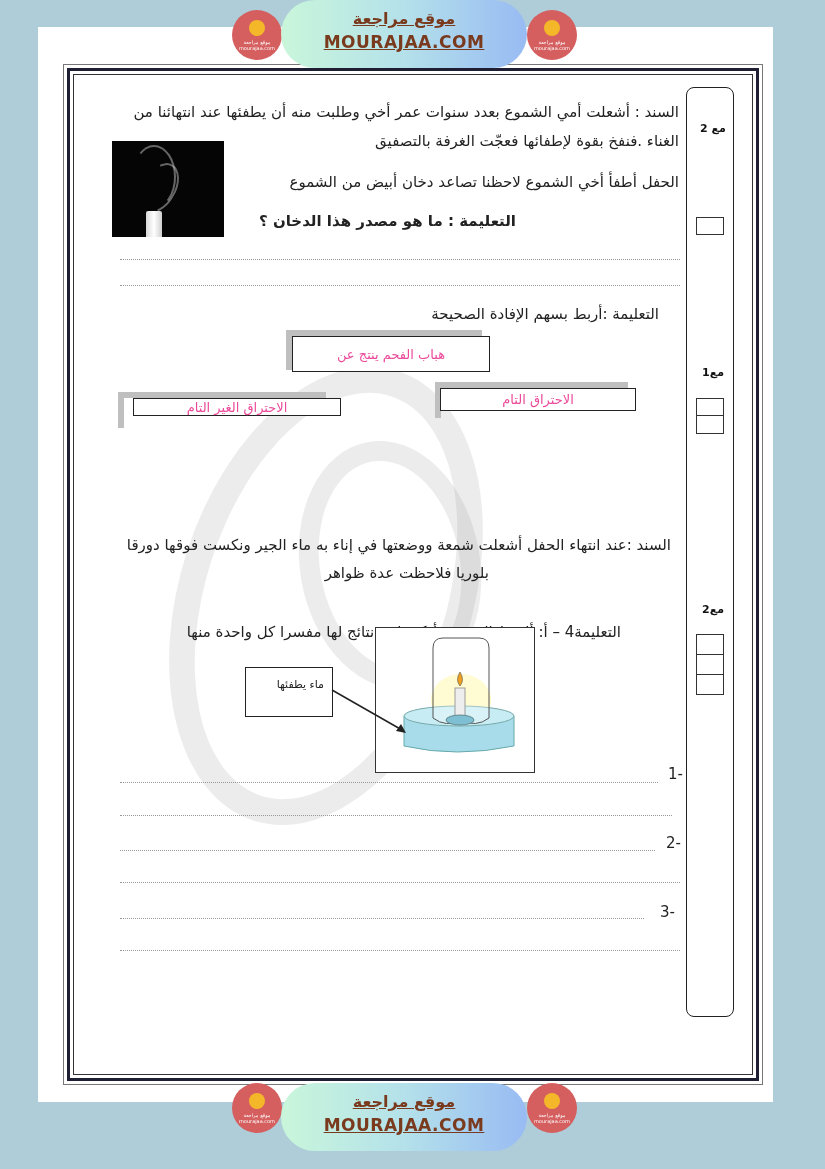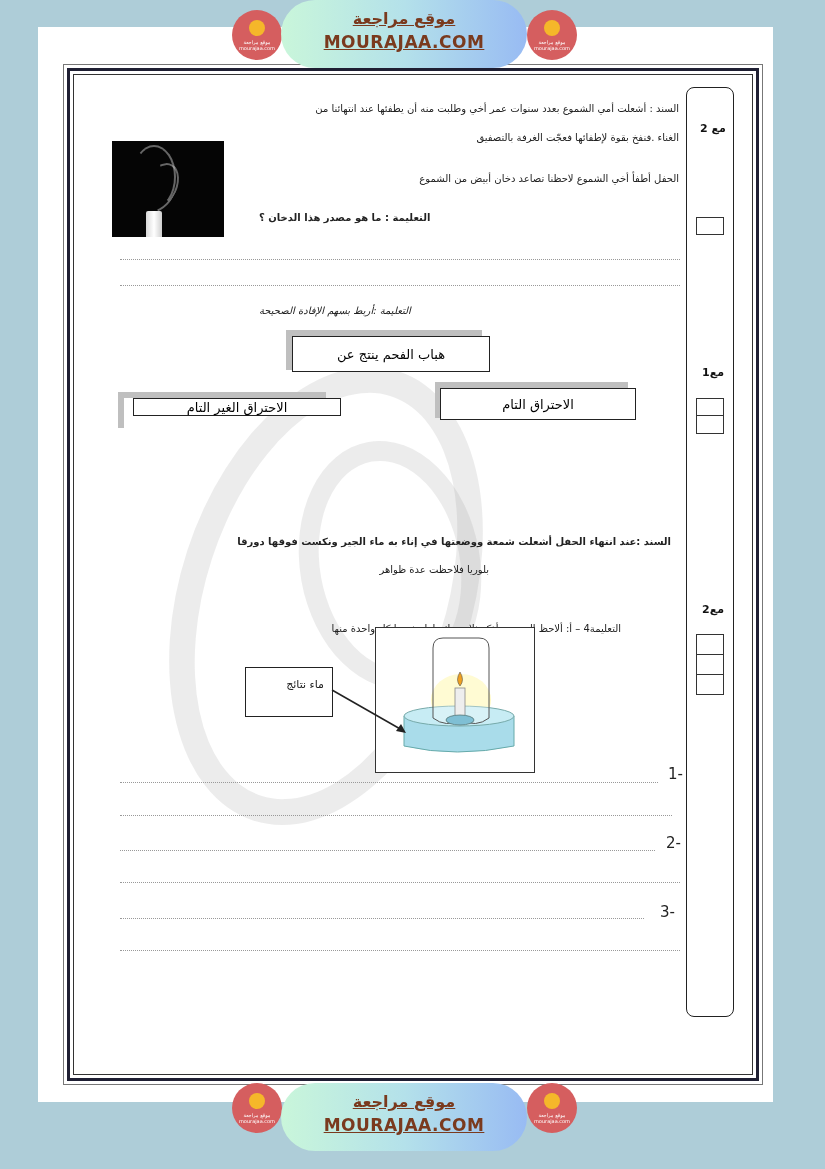--- a/index.html
+++ b/index.html
@@ -13,28 +13,28 @@
   .frame-inner { position:absolute; left:73px; top:74px; width:680px; height:1001px; border:1px solid #333; box-sizing:border-box; }
   .frame-deco { position:absolute; left:63px; top:64px; width:700px; height:1021px; border:1px solid #777; box-sizing:border-box; }
 
   .margin-col { position:absolute; left:686px; top:87px; width:48px; height:930px; border:1.5px solid #222; border-radius:8px; box-sizing:border-box; background:#fff; }
   .mark-label { position:absolute; left:698px; font-size:11px; font-weight:bold; color:#111; direction:rtl; width:30px; text-align:center; }
   .mark-box { position:absolute; left:696px; width:28px; border:1px solid #333; box-sizing:border-box; }
   .mark-box div { height:17px; border-bottom:1px solid #333; box-sizing:border-box; }
   .mark-box div:last-child { border-bottom:none; }
 
   .rtl { direction:rtl; font-family:"DejaVu Sans", sans-serif; color:#222; position:absolute; }
-  .line-text { font-size:10px; }
+  .line-text { font-size:15px; }
   .dots { position:absolute; border-bottom:1.5px dotted #999; height:0; }
 
   .photo { position:absolute; left:112px; top:141px; width:112px; height:96px; background:#050505; overflow:hidden; }
   .smoke { position:absolute; border:2px solid rgba(200,200,200,0.5); border-radius:50%; border-left-color:transparent; border-bottom-color:transparent; }
   .candle-stick { position:absolute; left:34px; top:70px; width:16px; height:28px; background:linear-gradient(90deg,#d8d8d8,#ffffff,#cfcfcf); border-radius:2px 2px 0 0; }
 
-  .match-box { position:absolute; background:#fff; border:1.5px solid #222; box-sizing:border-box; font-size:13px; direction:rtl; text-align:center; color:#000000; display:flex; align-items:center; justify-content:center; }
+  .match-box { position:absolute; background:#fff; border:1.5px solid #222; box-sizing:border-box; font-size:13px; direction:rtl; text-align:center; color:#ec4899; display:flex; align-items:center; justify-content:center; }
   .match-shadow { position:absolute; background:#bfbfbf; }
 
   .exp-frame { position:absolute; left:375px; top:627px; width:160px; height:146px; border:1.5px solid #333; box-sizing:border-box; background:#fff; }
   .label-box { position:absolute; left:245px; top:667px; width:88px; height:50px; border:1.5px solid #222; box-sizing:border-box; background:#fff; font-size:11px; direction:rtl; text-align:right; padding:10px 8px 0 0; color:#222; }
 
   .banner { position:absolute; left:281px; width:246px; height:68px; border-radius:34px;
     background:linear-gradient(90deg,#c9f6da 0%,#b4e1ea 50%,#98bbf3 100%); text-align:center; }
   .banner .ar { font-size:16px; font-weight:bold; color:#7a3a1e; text-decoration:underline; direction:rtl; margin-top:9px; }
   .banner .en { font-size:17px; font-weight:bold; color:#7a3a1e; text-decoration:underline; letter-spacing:0.5px; margin-top:4px; }
   .logo-circle { position:absolute; width:50px; height:50px; border-radius:50%; background:#d55e5f; }
@@ -76,47 +76,47 @@
 <div class="photo">
   <div class="smoke" style="left:20px;top:4px;width:40px;height:60px;"></div>
   <div class="smoke" style="left:30px;top:20px;width:30px;height:50px;transform:rotate(30deg);"></div>
   <div class="candle-stick"></div>
 </div>
 <div class="rtl line-text" style="right:146px;top:173px;width:420px;text-align:right;">الحفل أطفأ أخي الشموع لاحظنا تصاعد دخان أبيض من الشموع</div>
 <div class="rtl line-text" style="right:146px;top:212px;width:420px;text-align:left;font-weight:bold;">التعليمة : ما هو مصدر هذا الدخان ؟</div>
 <div class="dots" style="left:120px;top:259px;width:560px;"></div>
 <div class="dots" style="left:120px;top:285px;width:560px;"></div>
 
-<div class="rtl line-text" style="right:166px;top:305px;width:400px;text-align:left;font-style:italic;">التعليمة :أربط بسهم الإفادة الصحيحة</div>
+<div class="rtl line-text" style="right:166px;top:305px;width:400px;text-align:right;">التعليمة :أربط بسهم الإفادة الصحيحة</div>
 <div class="match-shadow" style="left:286px;top:330px;width:196px;height:6px;"></div>
 <div class="match-shadow" style="left:286px;top:330px;width:6px;height:40px;"></div>
 <div class="match-box" style="left:292px;top:336px;width:198px;height:36px;">هباب الفحم ينتج عن</div>
 <div class="match-shadow" style="left:435px;top:382px;width:193px;height:6px;"></div>
 <div class="match-shadow" style="left:435px;top:382px;width:6px;height:36px;"></div>
-<div class="match-box" style="left:440px;top:388px;width:196px;height:32px;">الاحتراق التام</div>
+<div class="match-box" style="left:440px;top:388px;width:196px;height:23px;">الاحتراق التام</div>
 <div class="match-shadow" style="left:118px;top:392px;width:208px;height:6px;"></div>
 <div class="match-shadow" style="left:118px;top:392px;width:6px;height:36px;"></div>
 <div class="match-box" style="left:133px;top:398px;width:208px;height:18px;">الاحتراق الغير التام</div>
 
-<div class="rtl line-text" style="right:154px;top:536px;width:570px;text-align:right;font-weight:bold;">السند :عند انتهاء الحفل أشعلت شمعة ووضعتها في إناء به ماء الجير ونكست فوقها دورقا</div>
+<div class="rtl line-text" style="right:154px;top:536px;width:570px;text-align:right;font-weight:normal;">السند :عند انتهاء الحفل أشعلت شمعة ووضعتها في إناء به ماء الجير ونكست فوقها دورقا</div>
 <div class="rtl line-text" style="left:239px;top:564px;width:250px;text-align:right;">بلوريا فلاحظت عدة ظواهر</div>
 <div class="rtl line-text" style="right:204px;top:603px;width:480px;text-align:right;margin-top:20px;">التعليمة4 – أ:    ألاحظ التجربة وأذكر ثلاث نتائج لها مفسرا كل واحدة منها</div>
 
 <div class="exp-frame">
   <svg width="157" height="143" viewBox="0 0 157 143">
     <ellipse cx="85" cy="72" rx="30" ry="26" fill="#fff7b0" opacity="0.8"></ellipse>
     <path d="M28 88 L28 118 Q80 130 138 118 L138 88" fill="#a9dcea" stroke="#6aa" stroke-width="1"></path>
     <ellipse cx="83" cy="88" rx="55" ry="10" fill="#c7ecf4" stroke="#7aa" stroke-width="1"></ellipse>
     <path d="M57 20 Q57 10 67 10 L103 10 Q113 10 113 20 L113 90 Q100 100 85 92 Q70 100 57 90 Z" fill="rgba(255,255,255,0.3)" stroke="#555" stroke-width="1"></path>
     <rect x="79" y="60" width="10" height="30" fill="#eee" stroke="#888" stroke-width="0.8"></rect>
     <path d="M84 44 Q89 52 84 58 Q79 52 84 44 Z" fill="#f0a020" stroke="#555" stroke-width="0.6"></path>
     <ellipse cx="84" cy="92" rx="14" ry="5" fill="#7fbfd4" stroke="#577" stroke-width="0.8"></ellipse>
   </svg>
 </div>
-<div class="label-box">ماء نتائج</div>
+<div class="label-box">ماء يطفئها</div>
 <svg style="position:absolute;left:330px;top:688px;" width="80" height="50">
   <line x1="2" y1="2" x2="72" y2="42" stroke="#222" stroke-width="1.6"></line>
   <polygon points="76,45 66,43 71,36" fill="#222"></polygon>
 </svg>
 
 <div class="rtl" style="right:142px;top:765px;font-size:15px;">-1</div>
 <div class="dots" style="left:120px;top:782px;width:538px;"></div>
 <div class="dots" style="left:120px;top:815px;width:552px;"></div>
 <div class="rtl" style="right:144px;top:834px;font-size:15px;">-2</div>
 <div class="dots" style="left:120px;top:850px;width:535px;"></div>

